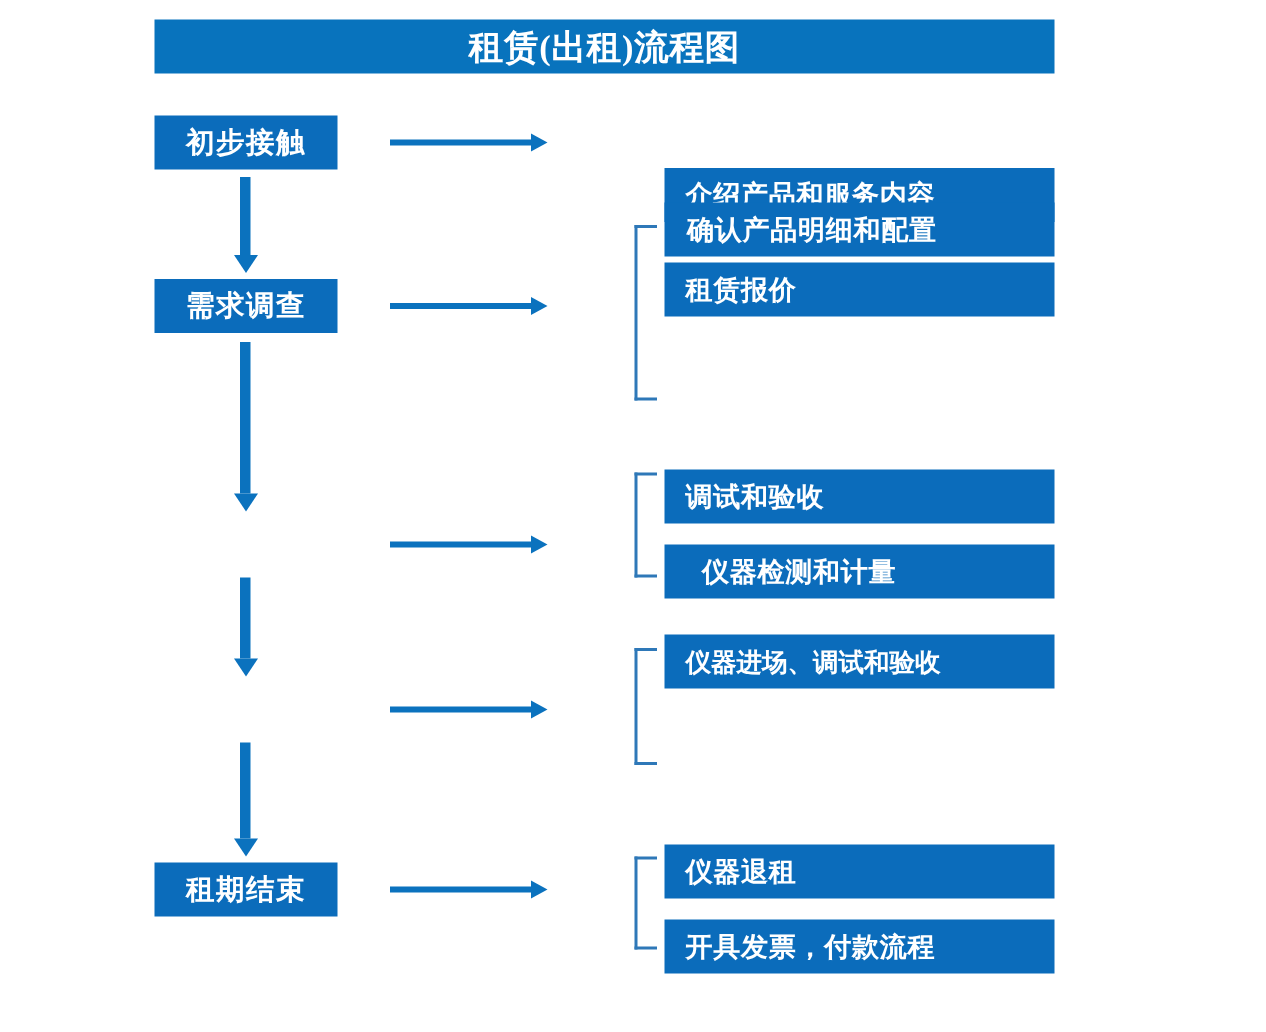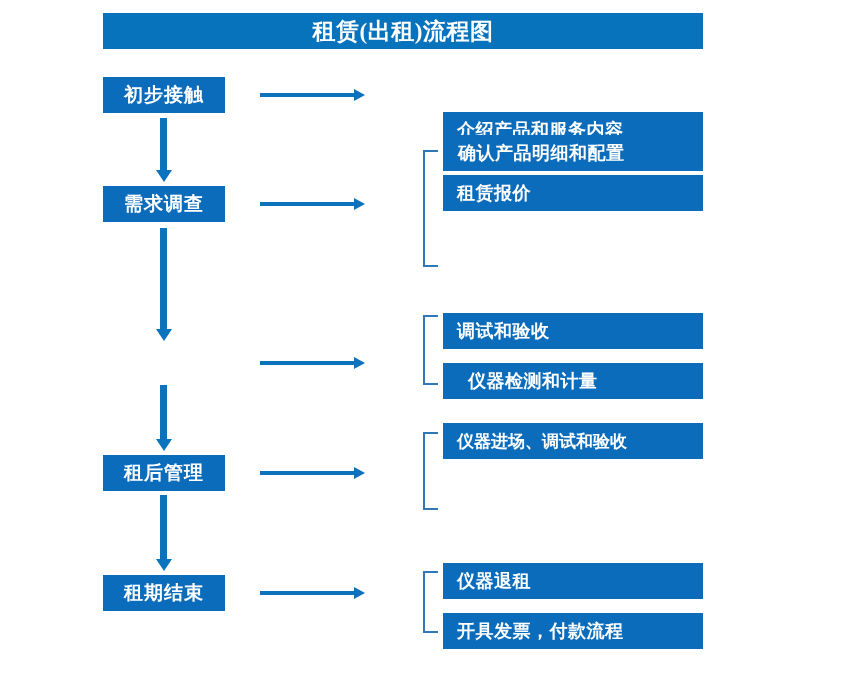--- a/index.html
+++ b/index.html
@@ -135,21 +135,20 @@
 </style>
 </head>
 <body>
 
 <div id="canvas">
 
   <div class="title-bar">租赁(出租)流程图</div>
 
   <div class="stage-box" style="top:77px;">初步接触</div>
   <div class="stage-box" style="top:186px;">需求调查</div>
-  <div class="stage-box" style="top:455px;">租后管理</div>
   <div class="stage-box" style="top:575px;">租期结束</div>
 
   <div class="v-arrow" style="left:153px; top:118px; height:66px;">
     <div class="shaft" style="height:52px;"></div>
     <div class="head" style="top:52px;"></div>
   </div>
   <div class="v-arrow" style="left:153px; top:228px; height:115px;">
     <div class="shaft" style="height:101px;"></div>
     <div class="head" style="top:101px;"></div>
   </div>

